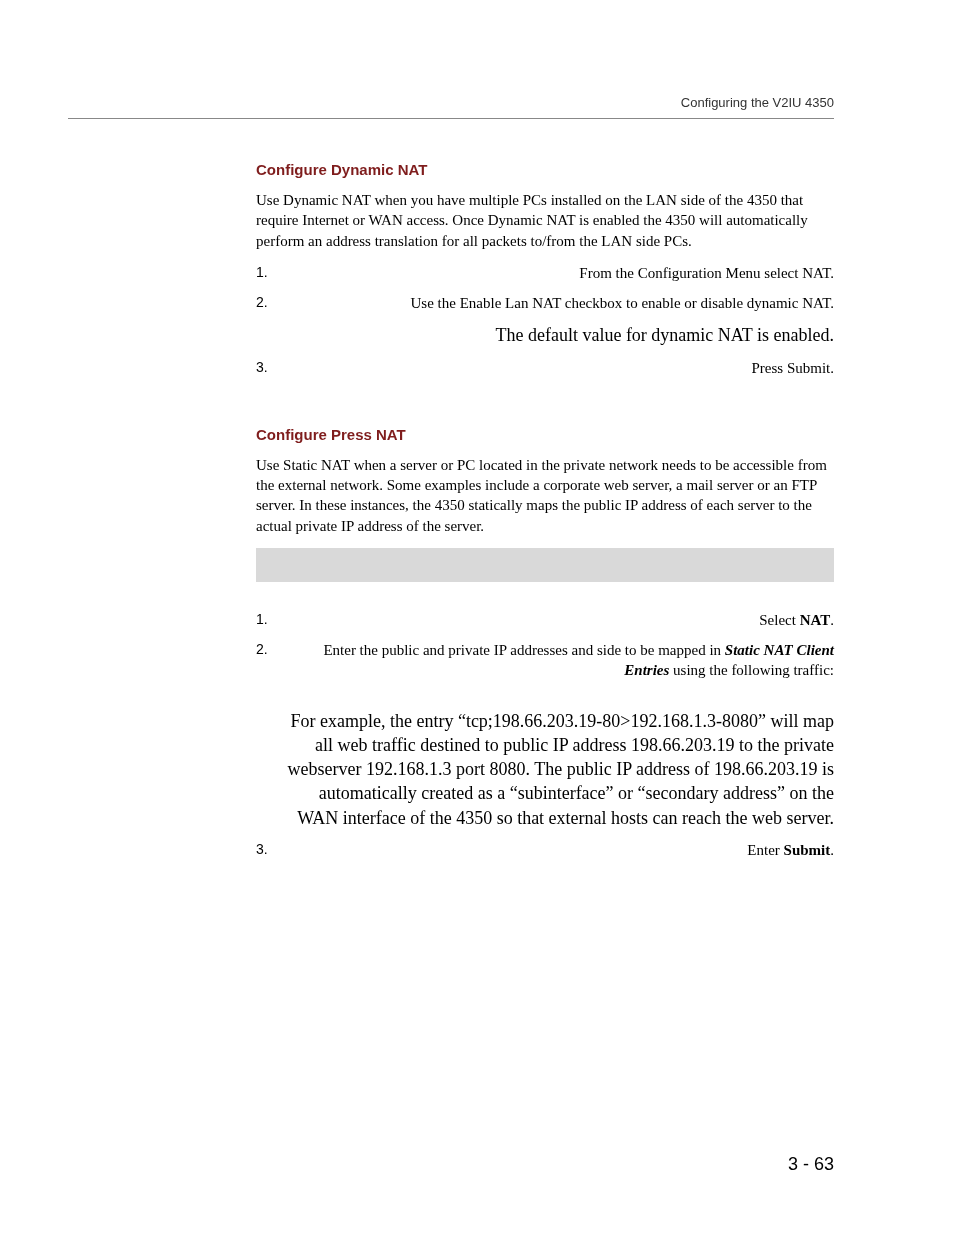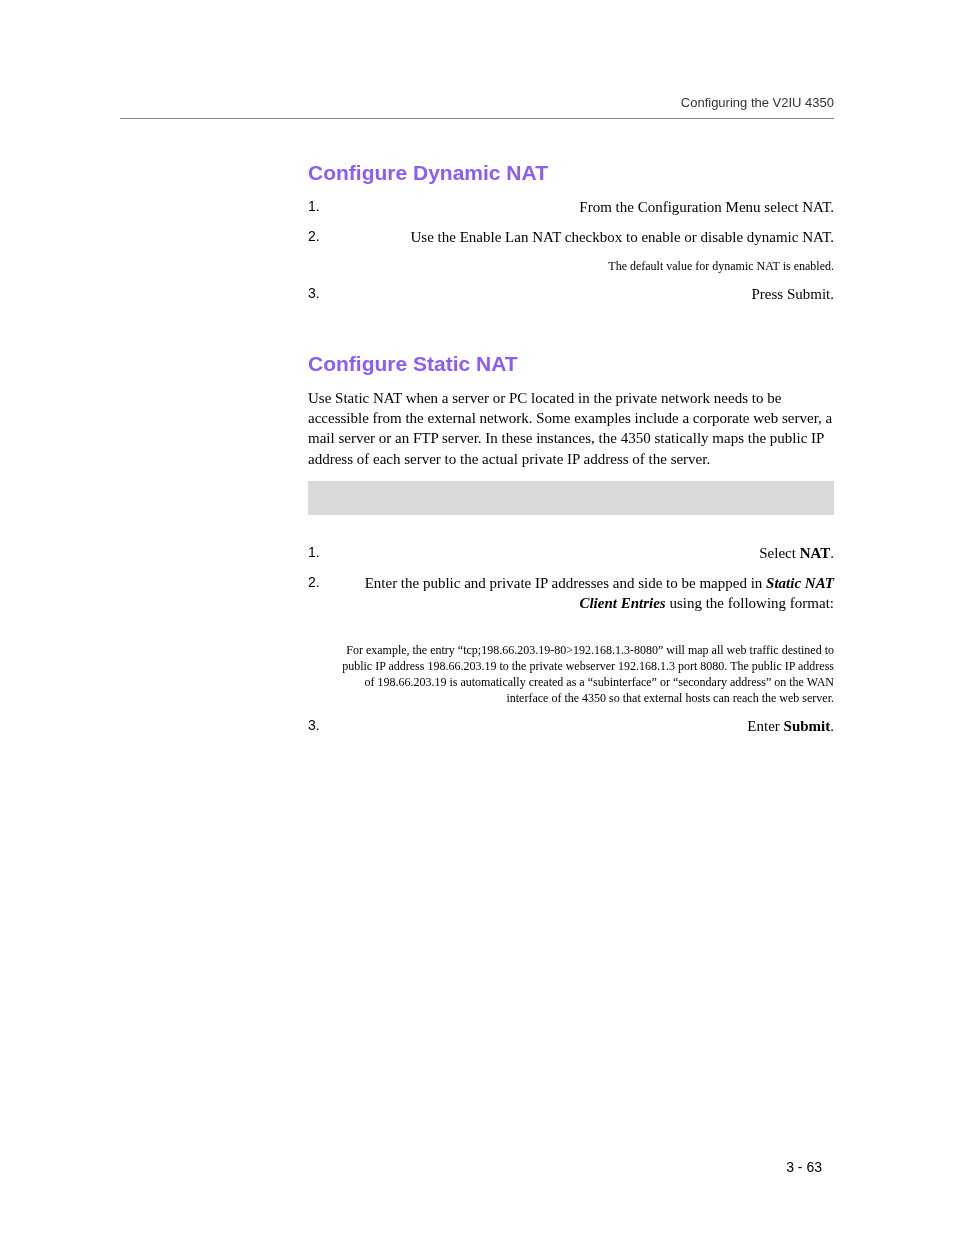--- a/index.html
+++ b/index.html
@@ -5,42 +5,42 @@
     * { margin: 0; padding: 0; box-sizing: border-box; }
     body {
       width: 954px;
       height: 1235px;
       background: #fff;
       font-family: Georgia, 'Times New Roman', serif;
       color: #000;
       position: relative;
     }
     .page {
-      padding: 95px 120px 0 120px;
+      padding: 95px 120px 0 68px;
     }
     .running-head {
       text-align: right;
       font-size: 13px;
       color: #333;
       margin-bottom: 8px;
       font-family: Arial, sans-serif;
     }
     .head-rule {
       border: none;
       border-top: 1.5px solid #888;
       margin-bottom: 42px;
     }
     .content {
       margin-left: 188px;
     }
     .section-heading {
-      color: #8b5cf6;
+      color: #7f1d1d;
       font-family: Arial, Helvetica, sans-serif;
       font-weight: bold;
-      font-size: 21px;
+      font-size: 15px;
       margin-bottom: 12px;
     }
     .para {
       font-size: 15px;
       line-height: 1.35;
       margin-bottom: 12px;
       text-align: left;
     }
     ol.steps {
       list-style: none;
@@ -59,81 +59,82 @@
     ol.steps > li::before {
       content: counter(step) ".";
       position: absolute;
       left: 0;
       font-family: Arial, sans-serif;
       font-size: 14px;
     }
     .step-sub {
       margin-top: 10px;
       margin-bottom: 6px;
-      font-size: 12px;
+      font-size: 18px;
       line-height: 1.35;
     }
     .section-gap {
       height: 24px;
     }
     .grey-band {
       background: #d9d9d9;
       height: 34px;
       margin: 12px 0 28px 0;
     }
     .bold { font-weight: bold; }
     .ital-bold { font-style: italic; font-weight: bold; }
     .page-num {
       position: absolute;
-      right: 132px;
+      right: 120px;
       bottom: 60px;
-      font-size: 14px;
+      font-size: 18px;
       font-family: Arial, sans-serif;
     }
   </style>
 </head>
 <body>
 
 <div class="page">
 
   <div class="running-head">Configuring the V2IU 4350</div>
   <hr class="head-rule">
 
   <div class="content">
 
     <div class="section-heading">Configure Dynamic NAT</div>
 
+    <p class="para">Use Dynamic NAT when you have multiple PCs installed on the LAN side of the 4350 that require Internet or WAN access. Once Dynamic NAT is enabled the 4350 will automatically perform an address translation for all packets to/from the LAN side PCs.</p>
 
     <ol class="steps">
       <li>
         <span>From the Configuration Menu select NAT.</span>
       </li>
       <li>
         <span>Use the Enable Lan NAT checkbox to enable or disable dynamic NAT.</span>
         <div class="step-sub">The default value for dynamic NAT is enabled.</div>
       </li>
       <li>
         <span>Press Submit.</span>
       </li>
     </ol>
 
     <div class="section-gap"></div>
 
-    <div class="section-heading">Configure Static NAT</div>
+    <div class="section-heading">Configure Press NAT</div>
 
     <p class="para">Use Static NAT when a server or PC located in the private network needs to be accessible from the external network. Some examples include a corporate web server, a mail server or an FTP server. In these instances, the 4350 statically maps the public IP address of each server to the actual private IP address of the server.</p>
 
     <div class="grey-band"></div>
 
     <ol class="steps">
       <li>
         <span>Select </span><span class="bold">NAT</span><span>.</span>
       </li>
       <li>
-        <span>Enter the public and private IP addresses and side to be mapped in </span><span class="ital-bold">Static NAT Client Entries</span><span> using the following format:</span>
+        <span>Enter the public and private IP addresses and side to be mapped in </span><span class="ital-bold">Static NAT Client Entries</span><span> using the following traffic:</span>
         <div class="step-sub" style="margin-top:28px;">For example, the entry “tcp;198.66.203.19-80&gt;192.168.1.3-8080” will map all web traffic destined to public IP address 198.66.203.19 to the private webserver 192.168.1.3 port 8080. The public IP address of 198.66.203.19 is automatically created as a “subinterface” or “secondary address” on the WAN interface of the 4350 so that external hosts can reach the web server.</div>
       </li>
       <li>
         <span>Enter </span><span class="bold">Submit</span><span>.</span>
       </li>
     </ol>
 
   </div>
 
   <div class="page-num">3 - 63</div>

